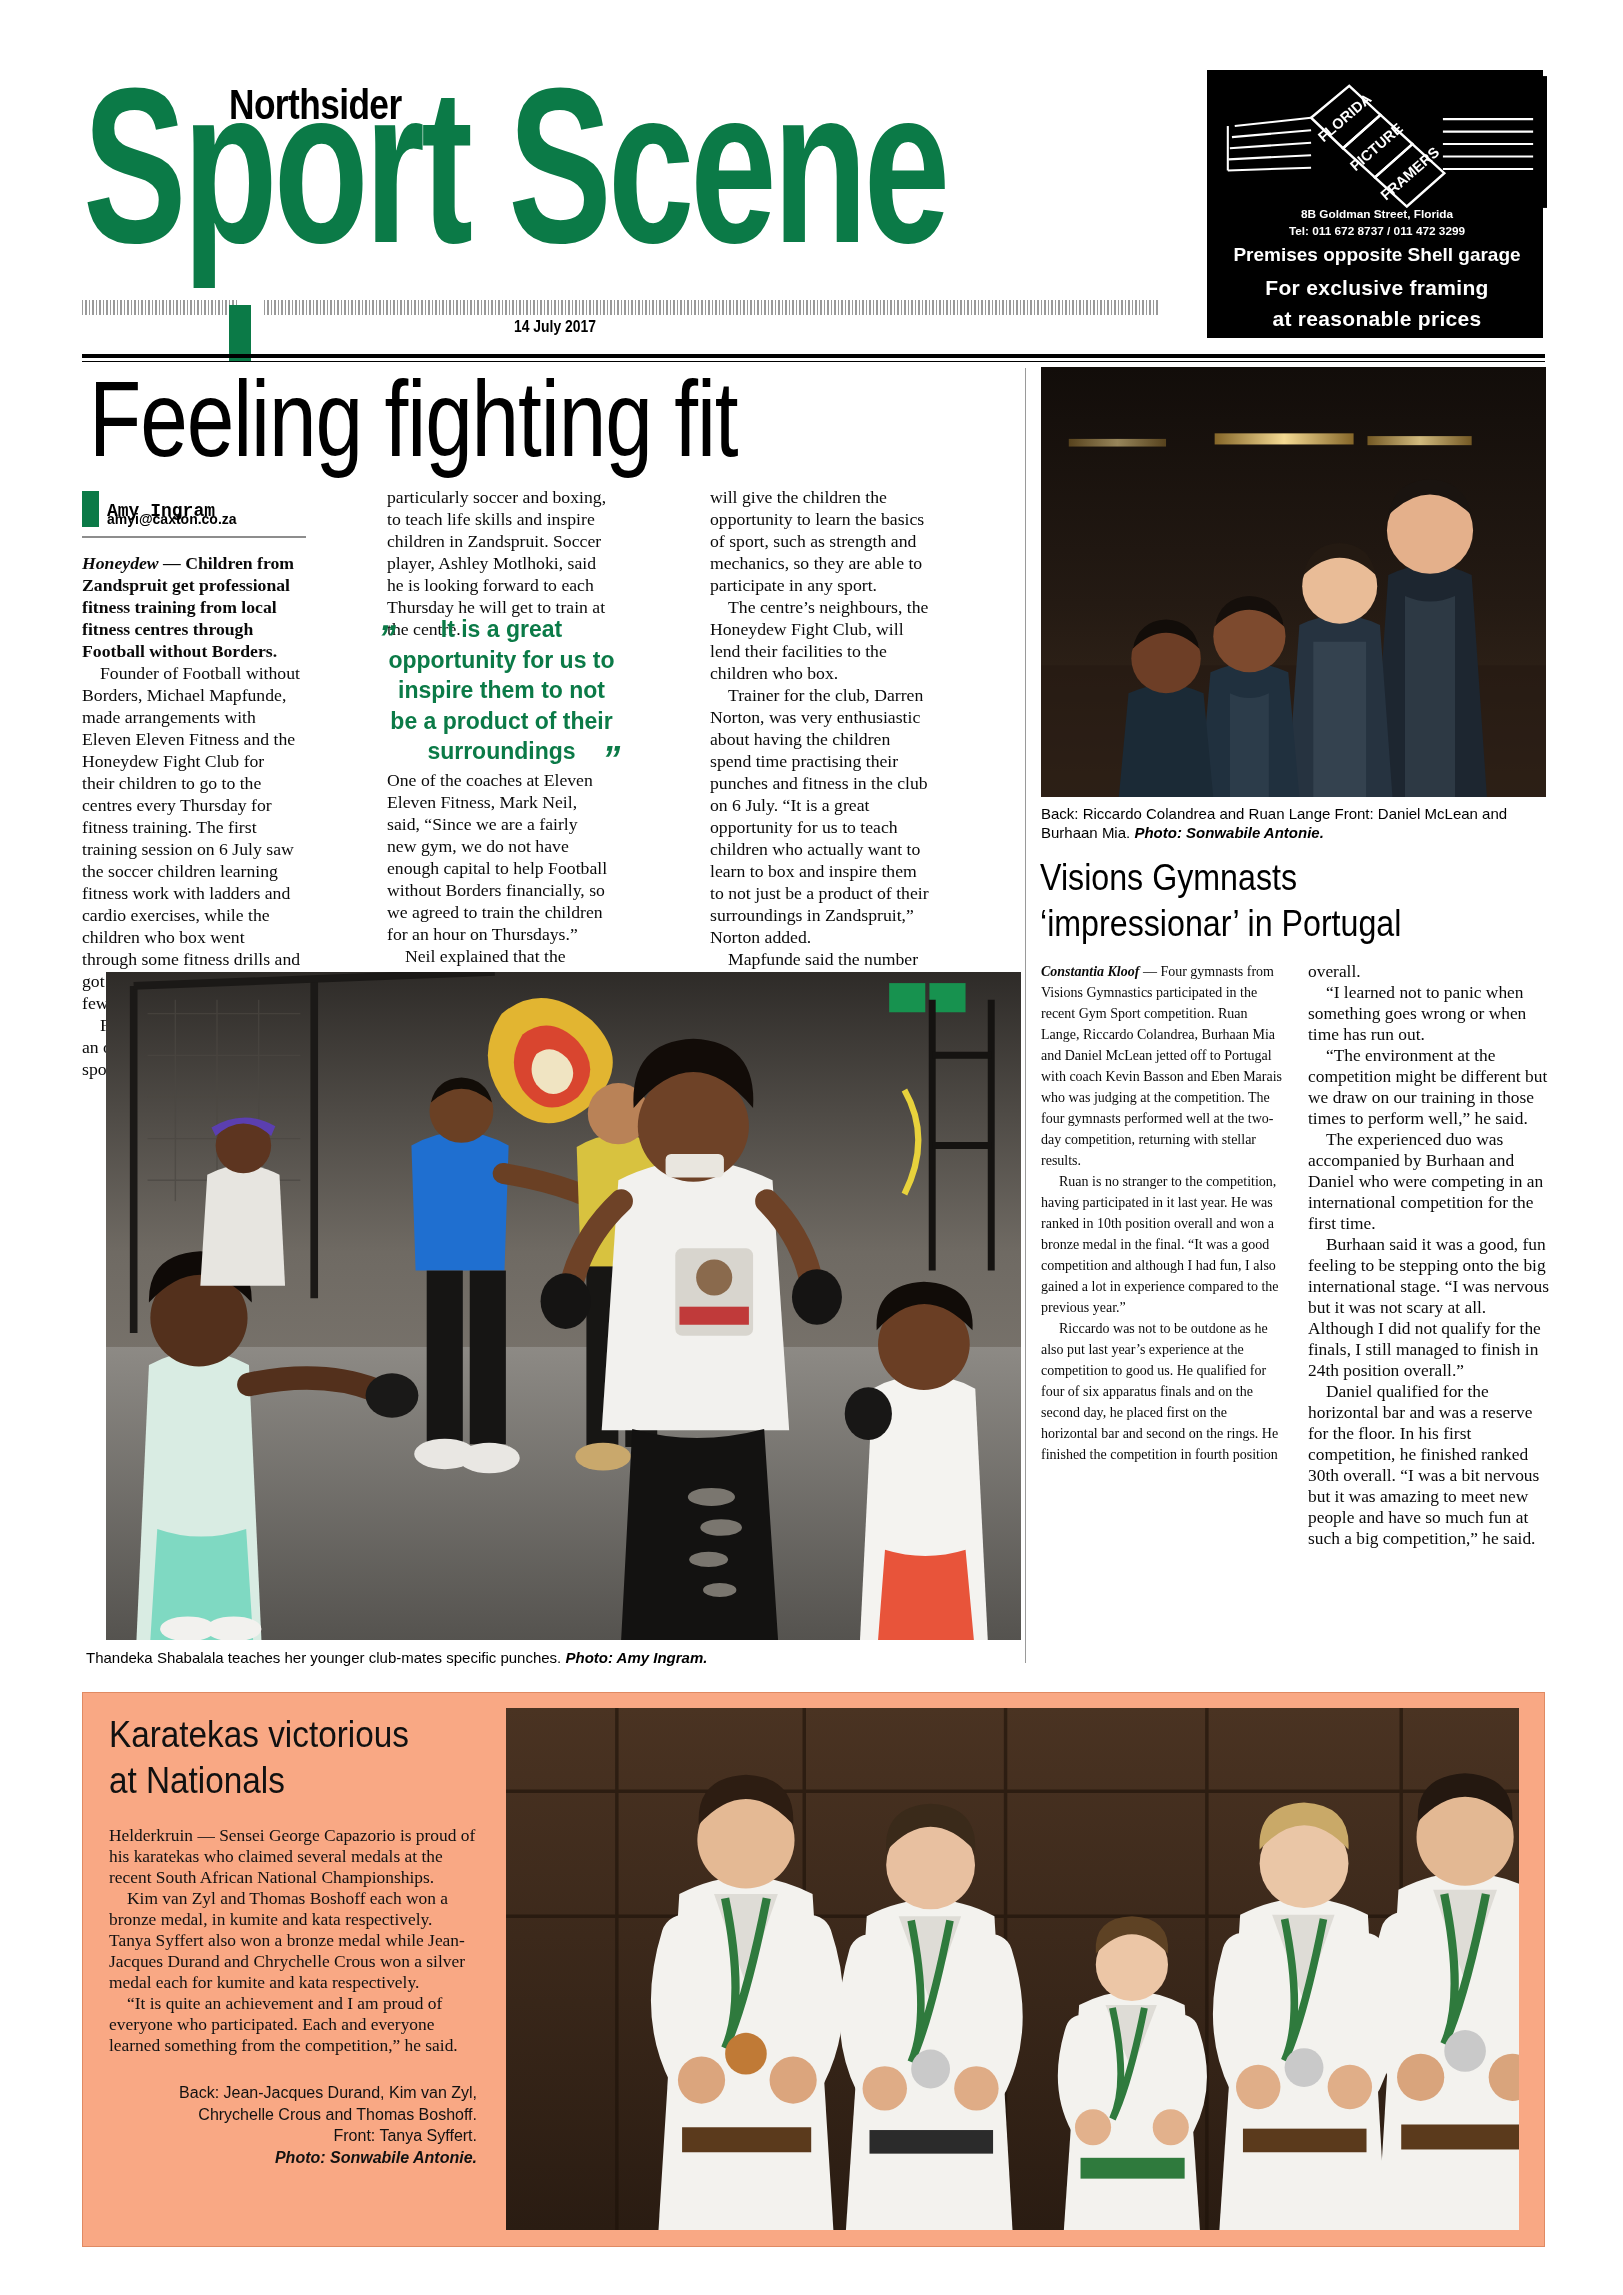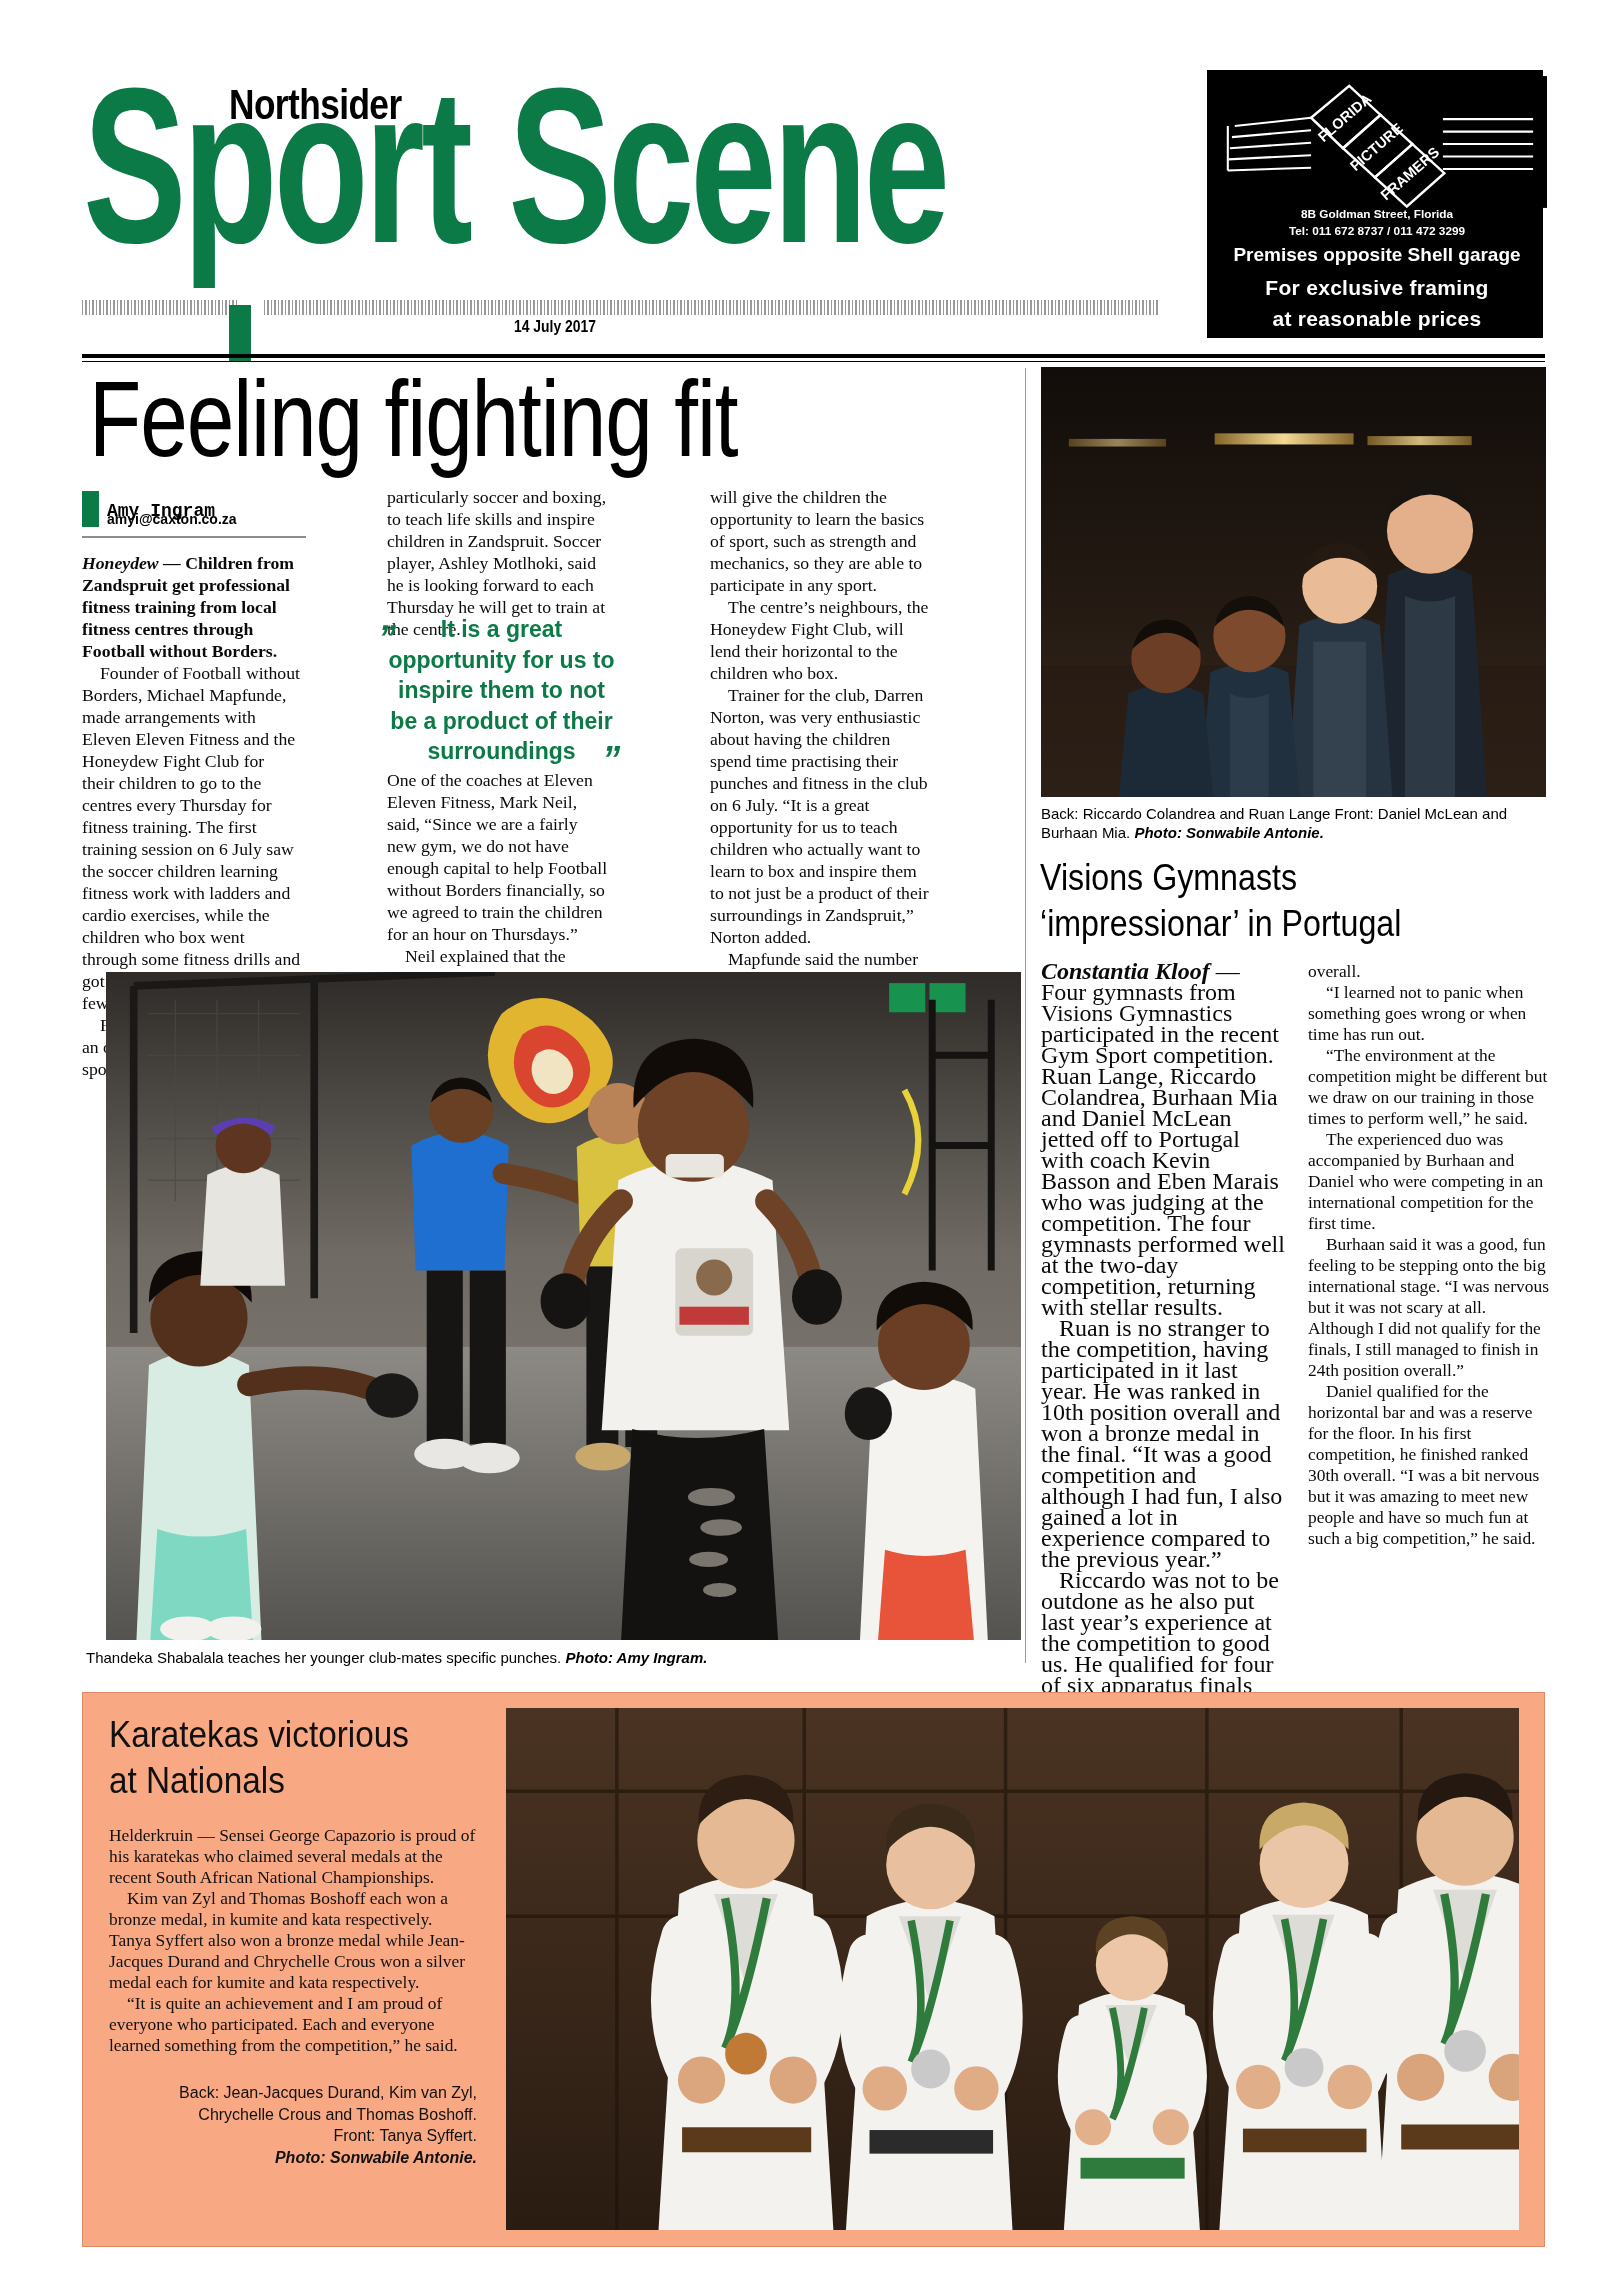--- a/index.html
+++ b/index.html
@@ -97,21 +97,21 @@
     overflow:hidden;background:#140f0c;}
   .cap{position:absolute;font-family:"Liberation Sans",sans-serif;
     font-size:15px;line-height:19px;color:#000;}
   .cap b{font-style:italic;font-weight:bold;}
   .cap-gym{left:1041px;top:804px;width:514px;}
 
   
   .h-visions{position:absolute;left:1040px;top:855px;width:528px;
     font-family:"Liberation Sans",sans-serif;font-weight:normal;font-size:37px;line-height:46px;
     color:#000;transform:scaleX(0.87);transform-origin:left top;}
-  .v1{left:1041px;top:961px;width:244px;font-size:24px;line-height:21px;}
+  .v1{left:1041px;top:961px;width:244px;font-size:14px;line-height:21px;}
   .v2{left:1308px;top:961px;width:244px;font-size:17.4px;line-height:21px;}
 
   
   .photo-box{position:absolute;left:106px;top:972px;width:915px;height:668px;
     overflow:hidden;background:#30302e;}
   .cap-box{left:86px;top:1648px;width:902px;}
 
   
   .karate{position:absolute;left:82px;top:1692px;width:1463px;height:555px;
     background:#f9a884;border:1.4px solid #e08a63;box-sizing:border-box;}
@@ -212,21 +212,21 @@
     <span class="pq-mark pq-close">”</span>
   </div>
 
   <div class="col c2b">
     <p class="noind">One of the coaches at Eleven Eleven Fitness, Mark Neil, said, “Since we are a fairly new gym, we do not have enough capital to help Football without Borders financially, so we agreed to train the children for an hour on Thursdays.”</p>
     <p>Neil explained that the training</p>
   </div>
 
   <div class="col c3">
     <p class="noind">will give the children the opportunity to learn the basics of sport, such as strength and mechanics, so they are able to participate in any sport.</p>
-    <p>The centre’s neighbours, the Honeydew Fight Club, will lend their horizontal to the children who box.</p>
+    <p>The centre’s neighbours, the Honeydew Fight Club, will lend their facilities to the children who box.</p>
     <p>Trainer for the club, Darren Norton, was very enthusiastic about having the children spend time practising their punches and fitness in the club on 6 July. “It is a great opportunity for us to teach children who actually want to learn to box and inspire them to not just be a product of their surroundings in Zandspruit,” Norton added.</p>
     <p>Mapfunde said the number of hours the respective coaches will put into training the children and letting them use their facilities, equals a huge financial contribution.</p>
   </div>
 
   <div class="vdiv"></div>
 
   <div class="photo-gym">
     <svg class="ph" viewBox="0 0 727 620" preserveAspectRatio="xMidYMid slice">
       <defs>
         <linearGradient id="bgRoom" x1="0" y1="0" x2="0" y2="1">

